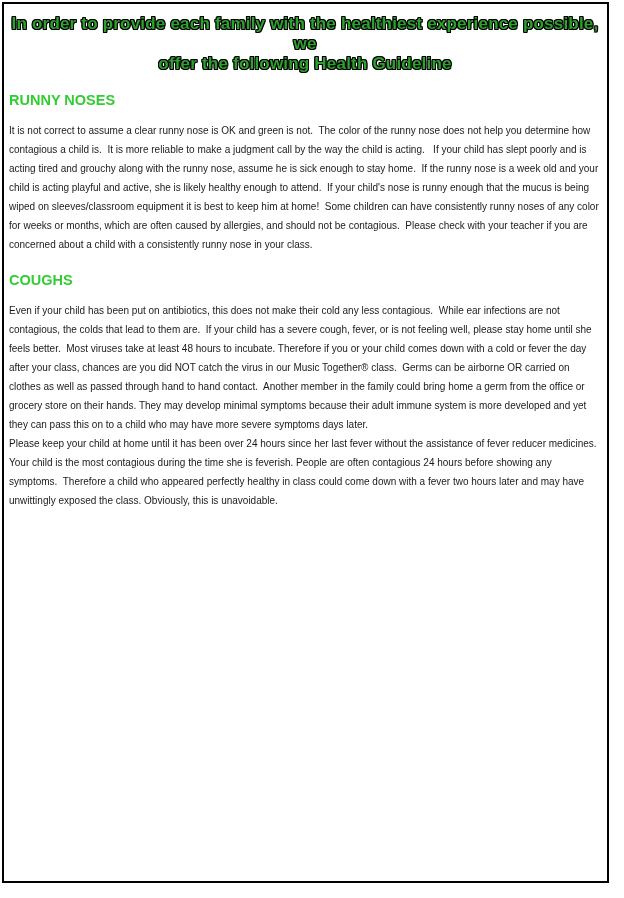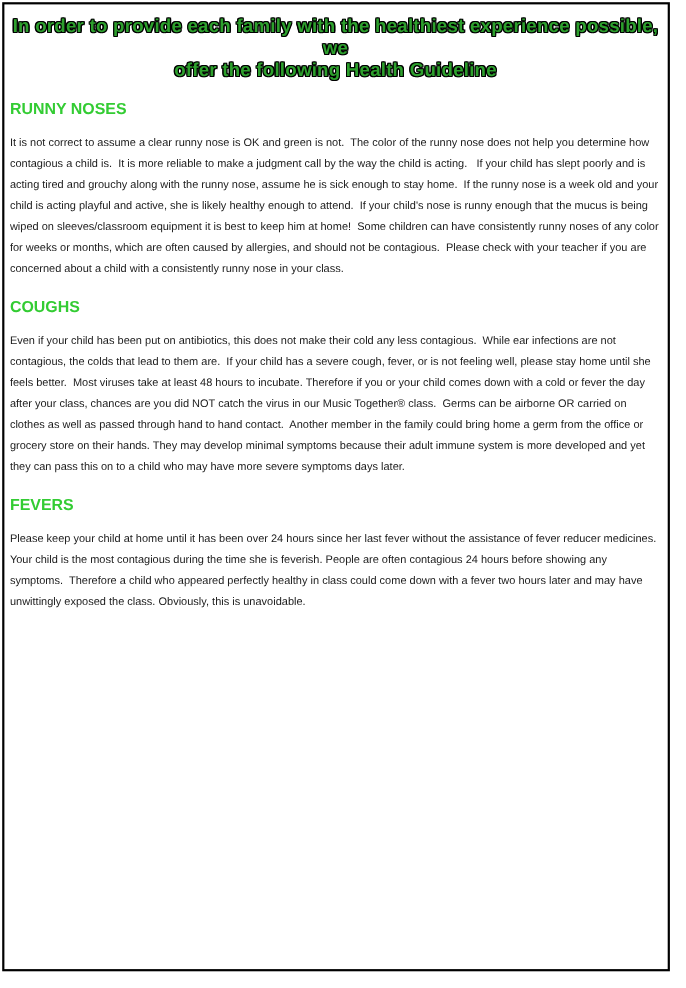--- a/index.html
+++ b/index.html
@@ -67,18 +67,17 @@
 
   <section>
     <h2 class="section-heading">COUGHS</h2>
   </section>
 
   <section>
     <p class="section-body">Even if your child has been put on antibiotics, this does not make their cold any less contagious.  While ear infections are not contagious, the colds that lead to them are.  If your child has a severe cough, fever, or is not feeling well, please stay home until she feels better.  Most viruses take at least 48 hours to incubate. Therefore if you or your child comes down with a cold or fever the day after your class, chances are you did NOT catch the virus in our Music Together® class.  Germs can be airborne OR carried on clothes as well as passed through hand to hand contact.  Another member in the family could bring home a germ from the office or grocery store on their hands. They may develop minimal symptoms because their adult immune system is more developed and yet they can pass this on to a child who may have more severe symptoms days later.</p>
   </section>
 
   <section>
-    <h2 class="section-heading">FEVERS</h2>
     <p class="section-body">Please keep your child at home until it has been over 24 hours since her last fever without the assistance of fever reducer medicines.  Your child is the most contagious during the time she is feverish. People are often contagious 24 hours before showing any
 symptoms.  Therefore a child who appeared perfectly healthy in class could come down with a fever two hours later and may have unwittingly exposed the class. Obviously, this is unavoidable.</p>
   </section>
 
 </div>
 
 </body></html>

